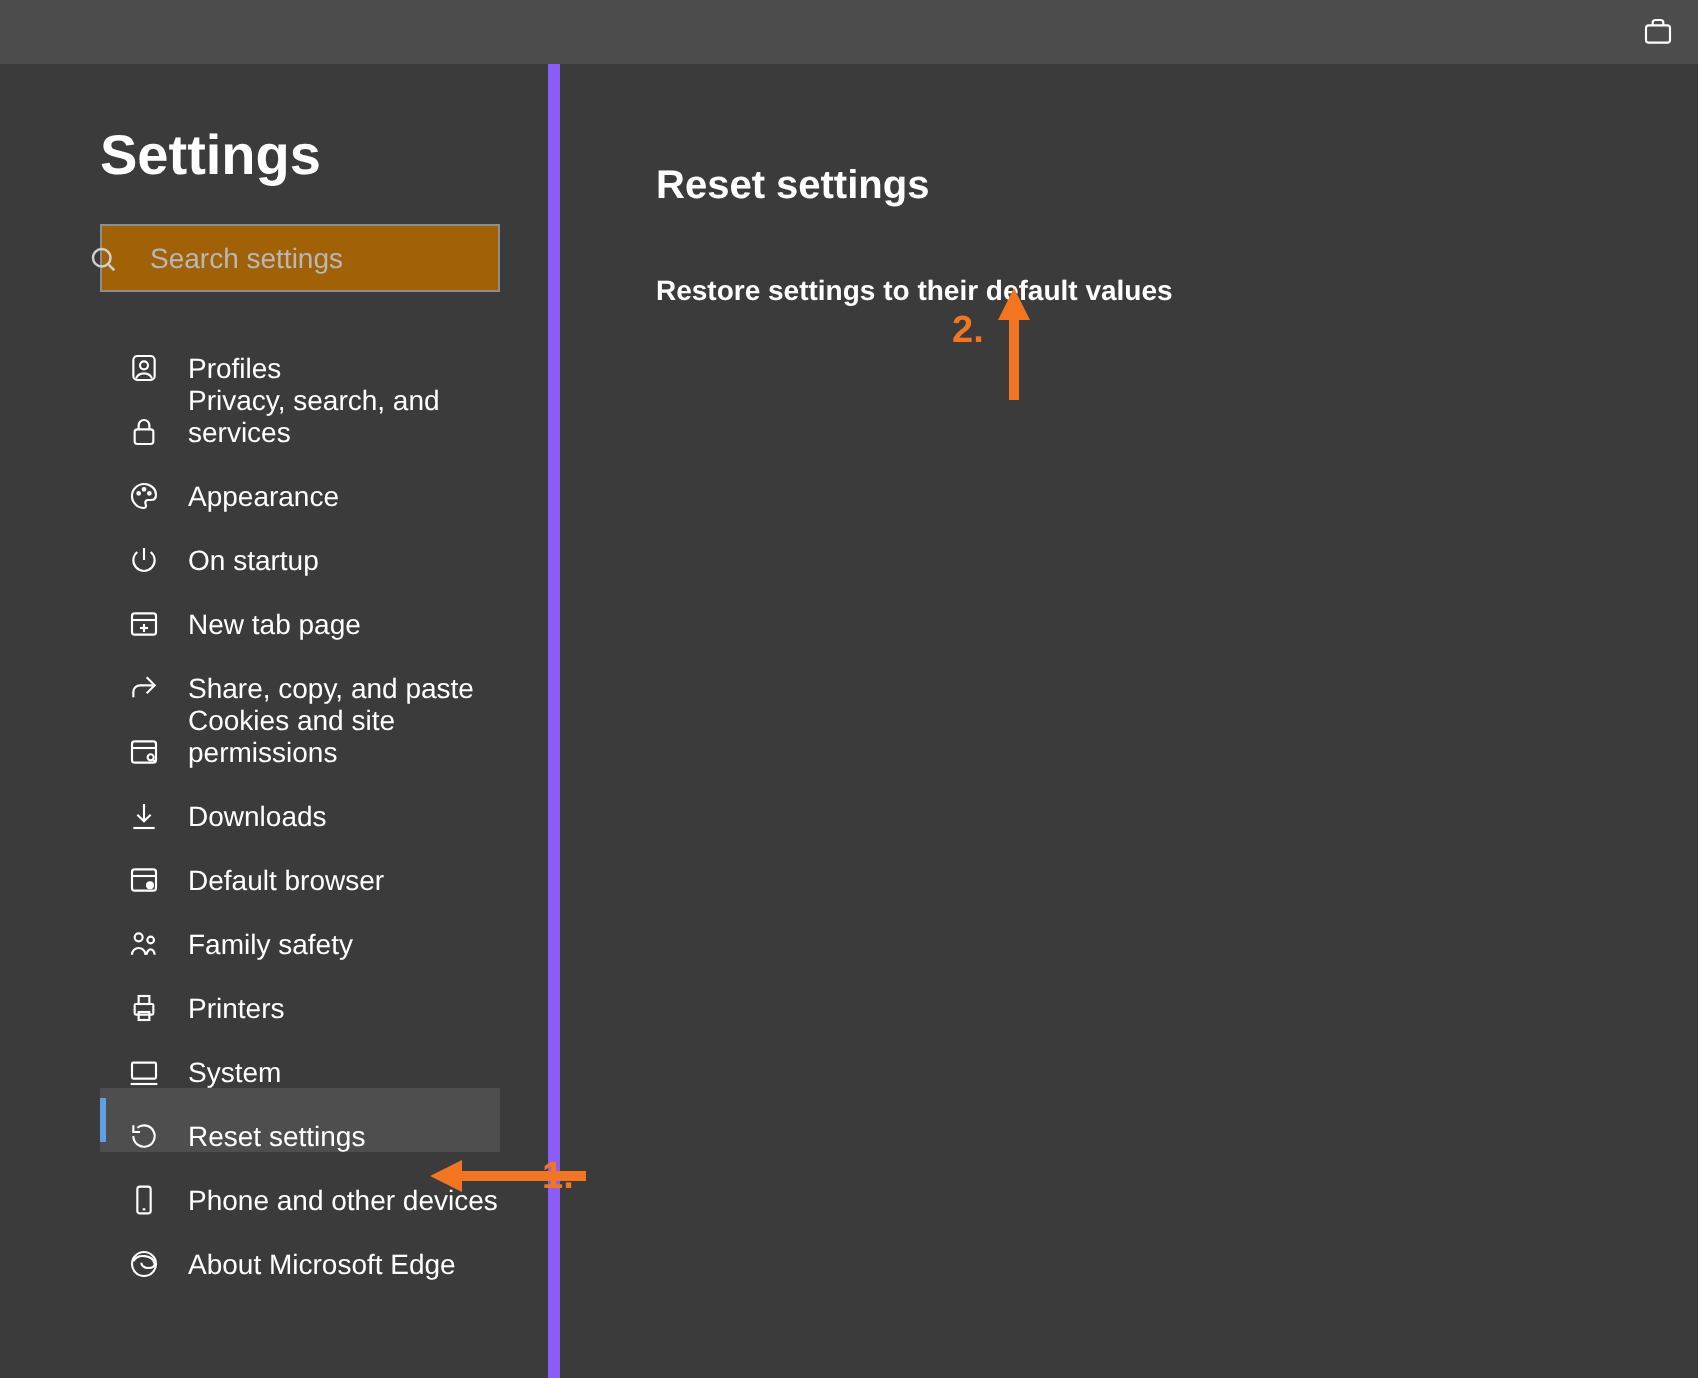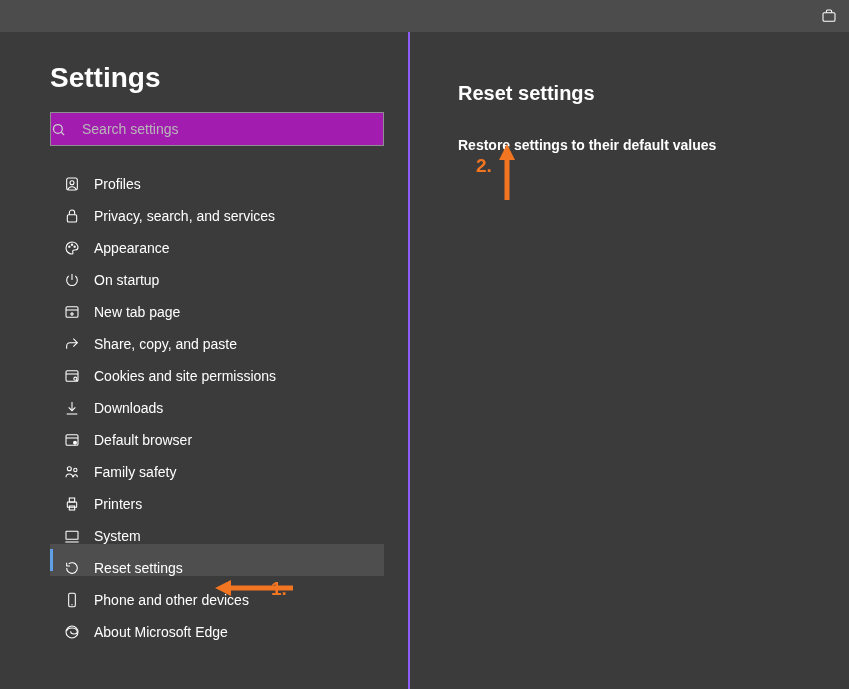--- a/index.html
+++ b/index.html
@@ -20,37 +20,38 @@
       align-items: center;
       padding-right: 12px;
     }
     .titlebar .icon { color: #ffffff; }
     .app {
       display: flex;
       height: calc(100% - 32px);
       background: #3b3b3b;
     }
     .sidebar {
-      width: 410px;
+      width: 280px;
       padding: 30px 24px 0 50px;
-      border-right: 2px solid #8b5cf6;
+      border-right: 6px solid #8b5cf6;
     }
     .sidebar-title {
       font-size: 28px;
       font-weight: 600;
       margin-bottom: 18px;
     }
     .searchbox {
       height: 34px;
       border: 1px solid #8e8e8e;
       display: flex;
       align-items: center;
       padding: 0 0;
       margin-bottom: 14px;
-      background: #a21caf;
+      background: #a16207;
+      justify-content: center;
     }
     .searchbox .search-icon { flex-shrink: 0; color: #cfcfcf; }
     .searchbox input {
       flex: 1;
       background: transparent;
       border: none;
       outline: none;
       color: #fff;
       font-size: 14px;
       margin-left: 16px;

